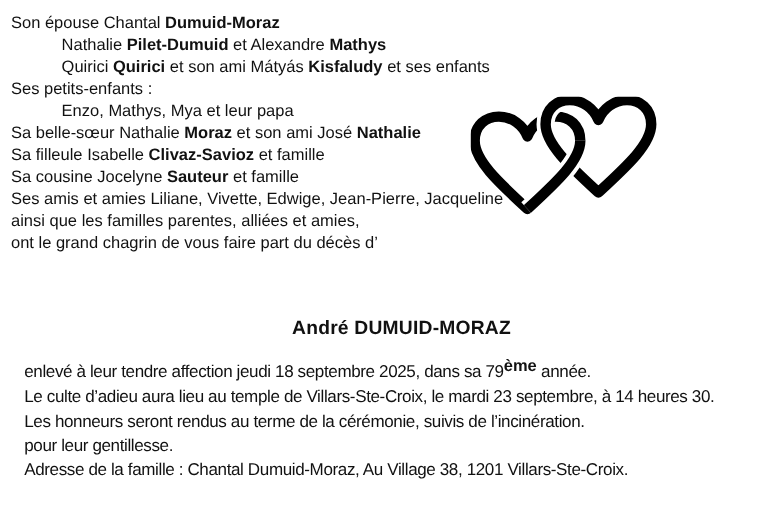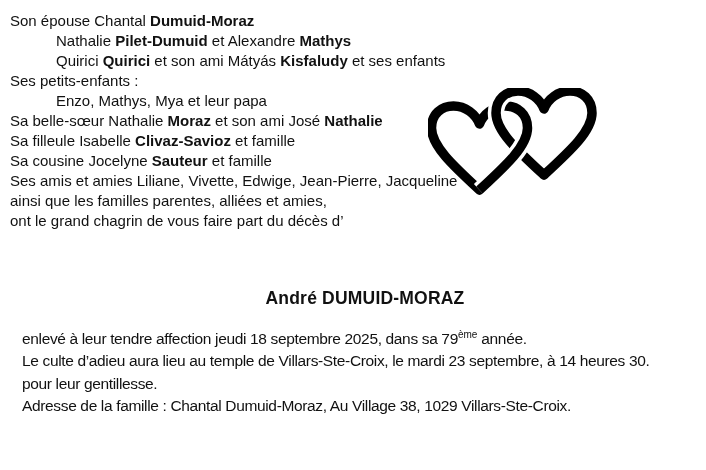--- a/index.html
+++ b/index.html
@@ -30,21 +30,21 @@
     letter-spacing: 0.2px;
   }
 
   .details {
     position: absolute; left: 22px; top: 328px;
     font-size: 15.5px; line-height: 22.3px;
     letter-spacing: -0.35px;
     white-space: nowrap;
   }
   .details .line { height: 22.3px; }
-  sup { font-size: 10px; vertical-align: super; line-height: 0; letter-spacing: 0; }
+  sup { font-size: 15px; vertical-align: super; line-height: 0; letter-spacing: 0; font-weight: bold; }
 </style>
 </head>
 <body>
 
 <div class="page">
 
   <div class="family" id="family-section">
       <div class="line"><span>Son épouse Chantal </span><span class="b">Dumuid-Moraz</span></div>
       <div class="line indent"><span>Nathalie </span><span class="b">Pilet-Dumuid</span><span> et Alexandre </span><span class="b">Mathys</span></div>
       <div class="line indent"><span>Quirici </span><span class="b">Quirici</span><span> et son ami Mátyás </span><span class="b">Kisfaludy</span><span> et ses enfants</span></div>
@@ -67,17 +67,18 @@
 
     <path d="M 51.5,102 C 77.5,78 99.5,58 99.5,40" stroke="#ffffff" stroke-width="16.5"></path>
     <path d="M 51.5,102 C 77.5,78 99.5,58 99.5,40" stroke="#000000" stroke-width="9.5"></path>
   </svg>
 
   <div class="deceased">André DUMUID-MORAZ</div>
 
   <div class="details" id="details-section">
       <div class="line"><span>enlevé à leur tendre affection jeudi 18 septembre 2025, dans sa 79</span><sup>ème</sup><span> année.</span></div>
       <div class="line"><span>Le culte d’adieu aura lieu au temple de Villars-Ste-Croix, le mardi 23 septembre, à 14 heures 30.</span></div>
+      <div class="line"><span>Les honneurs seront rendus au terme de la cérémonie, suivis de l’incinération.</span></div>
       <div class="line"><span>pour leur gentillesse.</span></div>
-      <div class="line"><span>Adresse de la famille : Chantal Dumuid-Moraz, Au Village 38, 1029 Villars-Ste-Croix.</span></div>
+      <div class="line"><span>Adresse de la famille : Chantal Dumuid-Moraz, Au Village 38, 1201 Villars-Ste-Croix.</span></div>
     </div>
 
 </div>
 
 </body></html>

